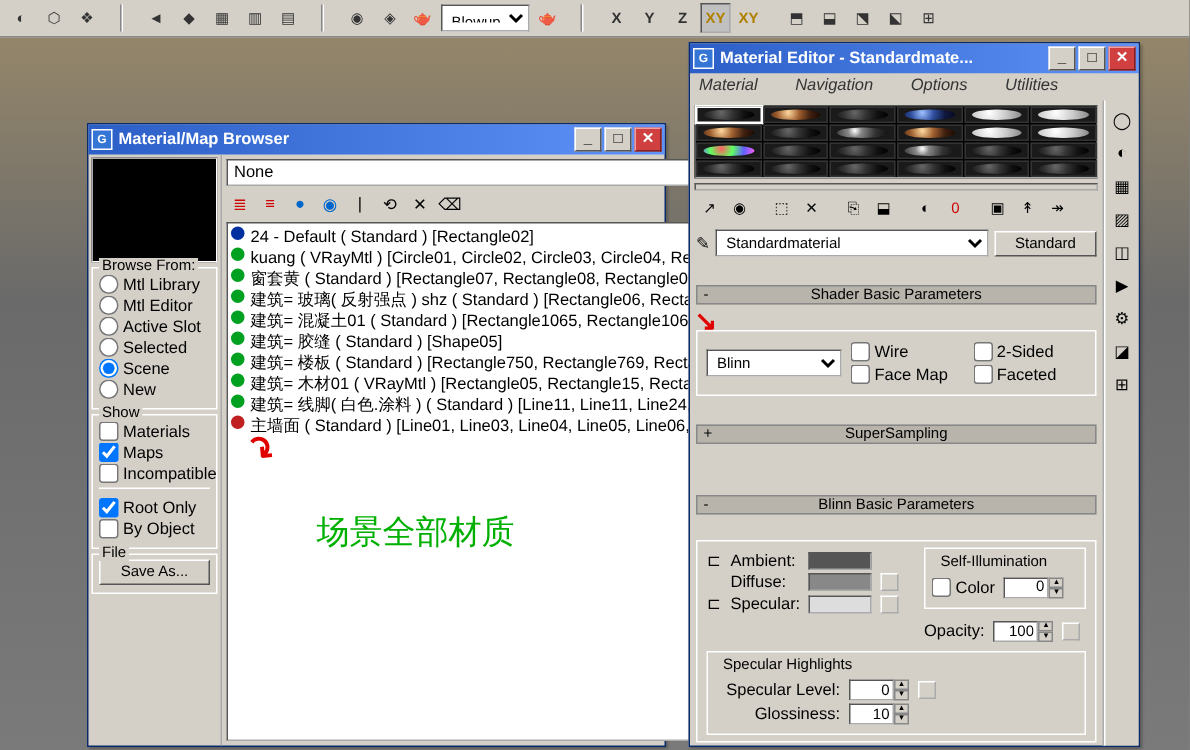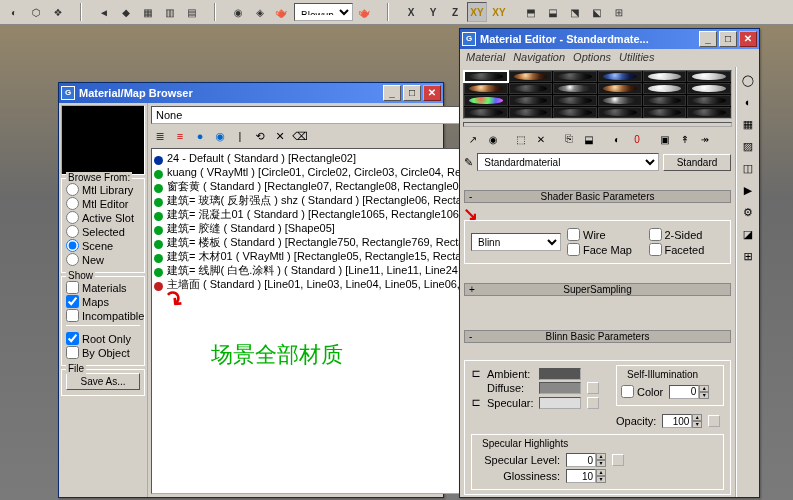--- a/index.html
+++ b/index.html
@@ -31,31 +31,31 @@
   .grpbox { border: 1px groove #fff; padding: 3px 4px 5px; position: relative; }
   .grpbox-title { position: absolute; top: -7px; left: 4px; background: #d4d0c8; padding: 0 2px; font-size: 10px; }
   .radio-row, .chk-row { display: flex; align-items: center; gap: 3px; font-size: 10px; margin: 1px 0; }
   .radio-row input, .chk-row input { margin: 0; }
   .btn { background: #d4d0c8; border: 1px solid #fff; border-right-color: #555; border-bottom-color: #555; font-size: 10px; padding: 2px 6px; cursor: pointer; }
   .br-main { flex: 1; display: flex; flex-direction: column; border-left: 1px solid #aaa; }
   .br-name { background: #fff; border: 1px inset #aaa; margin: 3px; padding: 2px 4px; font-size: 11px; }
   .br-tools { display: flex; align-items: center; padding: 0 3px; gap: 2px; }
   .br-tool { width: 18px; height: 18px; border: 1px solid #d4d0c8; display: flex; align-items: center; justify-content: center; font-size: 11px; cursor: pointer; }
   .br-list { flex: 1; background: #fff; border: 1px inset #aaa; margin: 3px 3px 3px 3px; overflow: hidden; padding: 2px; }
-  .li { display: flex; align-items: flex-end; gap: 4px; font-size: 11px; line-height: 14px; white-space: nowrap; }
+  .li { display: flex; align-items: flex-start; gap: 4px; font-size: 11px; line-height: 14px; white-space: nowrap; }
   .li .dot { width: 9px; height: 9px; border-radius: 50%; flex-shrink: 0; }
   .li .dot.blu { background: #0030a0; }
   .li .dot.grn { background: #00a020; }
   .li .dot.red { background: #c02020; }
   .annotation { position: absolute; color: #00b000; font-size: 22px; font-family: SimSun, serif; }
   .red-arrow { position: absolute; color: #e00000; font-size: 22px; font-weight: bold; transform: rotate(40deg); }
 
   
   #mated { left: 459px; top: 28px; width: 301px; height: 470px; }
-  .me-menu { display: flex; gap: 8px; padding: 2px 6px; height: 18px; background: #d4d0c8; font-size: 11px; font-style: italic; color: #333; }
+  .me-menu { display: flex; gap: 25px; padding: 2px 6px; height: 18px; background: #d4d0c8; font-size: 11px; font-style: italic; color: #333; }
   .me-body { display: flex; height: calc(100% - 38px); }
   .me-left { flex: 1; display: flex; flex-direction: column; }
   .me-right { width: 24px; background: #d4d0c8; border-left: 2px groove #fff; display: flex; flex-direction: column; align-items: center; gap: 4px; padding: 4px 0; }
   .me-right .bt { width: 18px; height: 18px; border: 1px solid #d4d0c8; display: flex; align-items: center; justify-content: center; font-size: 11px; cursor: pointer; }
 
   .samples { background: #000; border: 1px inset #aaa; margin: 3px; display: grid; grid-template-columns: repeat(6, 1fr); grid-template-rows: repeat(4, 1fr); gap: 1px; height: 170px; }
   .sample { background: #1a1a1a; position: relative; border: 1px solid #333; }
   .sample.sel { border: 1px solid #fff; outline: 1px solid #fff; }
   .sball { position: absolute; inset: 10%; border-radius: 50%; background: radial-gradient(circle at 35% 30%, #fff 0%, #888 20%, #333 60%, #111 100%); }
   .sball.br { background: radial-gradient(circle at 35% 30%, #ffd9a0, #a06030, #402010, #1a0800); }

